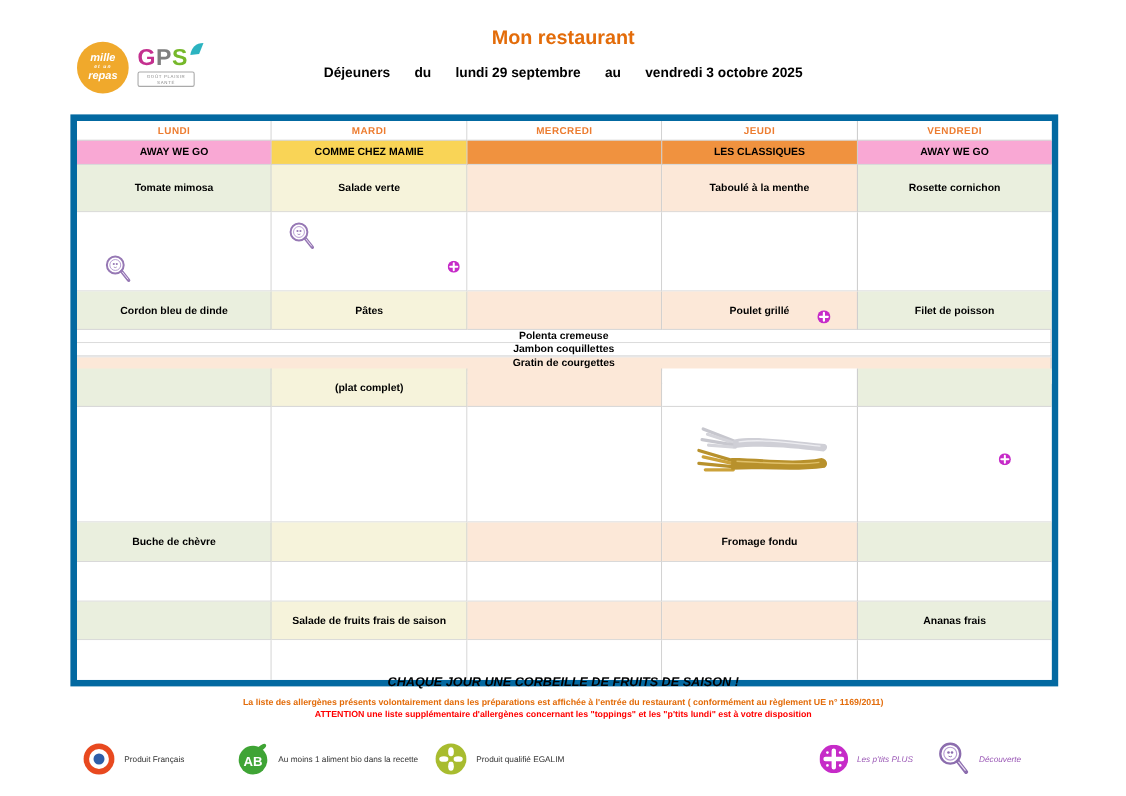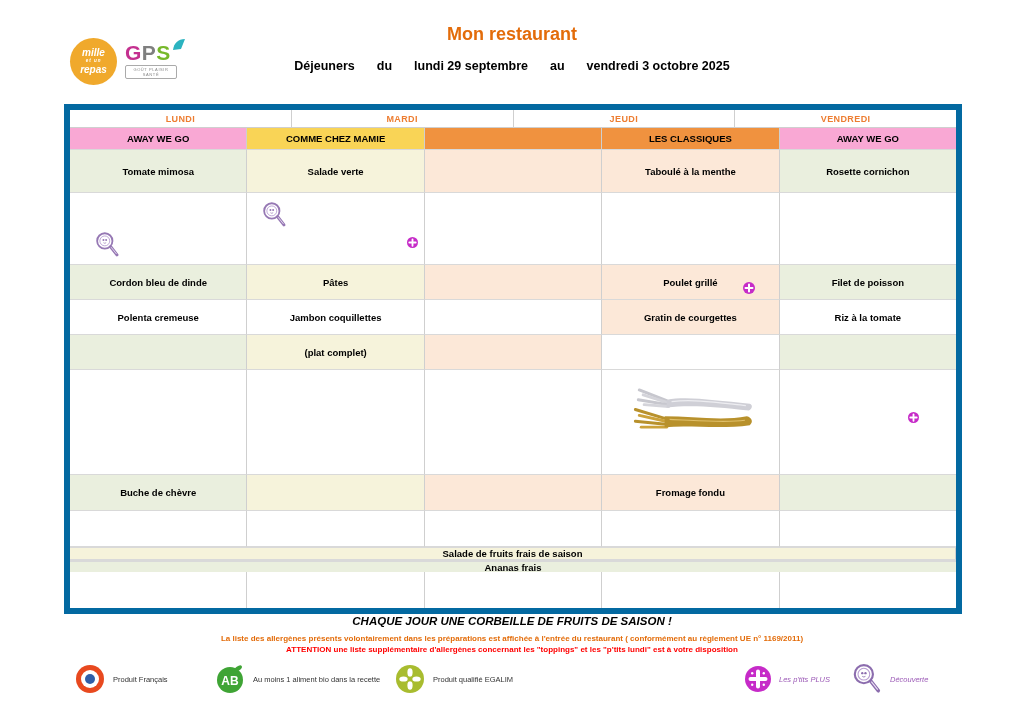--- a/index.html
+++ b/index.html
@@ -35,26 +35,26 @@
   .cell { flex:1 1 0; position:relative; border-right:1px solid #cfcfcf; border-bottom:1px solid #d9d9d9;
     display:flex; align-items:center; justify-content:center; text-align:center;
     font-weight:bold; font-size:9.5px; color:#000; padding:0 6px; }
   .trow .cell:last-child { border-right:none; }
   .trow:last-child .cell { border-bottom:none; }
   .r-days  { height:18px; } .r-days .cell { color:#ED7D31; font-size:9px; letter-spacing:0.4px; border-bottom-color:#cfcfcf; }
   .r-theme { height:22px; }
   .r-entree{ height:43px; }
   .r-icons { height:72px; }
   .r-plat  { height:35px; }
-  .r-acc   { height:35px; }
+  .r-acc   { height:35px;flex-direction:column; }
   .r-comp  { height:35px;border-radius:17px; }
   .r-big   { height:105px; }
   .r-from  { height:36px; }
   .r-blank1{ height:36px; }
-  .r-dess  { height:25px;flex-direction:column; }
+  .r-dess  { height:35px; }
   .r-blank2{ height:36px; }
 
   .bg-gtheme { background:#f9a8d4; }
   .bg-ytheme { background:#F9D456; }
   .bg-otheme { background:#F0923F; }
   .bg-green  { background:#EAEFDE; }
   .bg-cream  { background:#F6F3DB; }
   .bg-peach  { background:#FCE8D8; }
   .bg-white  { background:#ffffff; }
 
@@ -62,21 +62,21 @@
 
   
   .fruits-line { position:absolute; top:615px; left:0; width:100%; text-align:center;
     font-size:11.5px; font-weight:bold; font-style:italic; color:#000; }
   .allergen1 { position:absolute; top:634px; left:0; width:100%; text-align:center;
     font-size:8px; font-weight:bold; color:#E36C0A; }
   .allergen2 { position:absolute; top:645px; left:0; width:100%; text-align:center;
     font-size:8px; font-weight:bold; color:#FF0000; }
 
   .legend { position:absolute; top:658px; left:0; width:1024px; height:48px; }
-  .legend-item { position:absolute; top:1px; height:40px; display:flex; align-items:center; gap:8px; }
+  .legend-item { position:absolute; top:12px; height:40px; display:flex; align-items:center; gap:8px; }
   .legend-label { font-size:7.5px; color:#333; font-weight:normal; }
   .legend-label.purple { color:#9B59B6; font-style:italic; }
 </style>
 </head>
 <body>
 
 <div class="page">
 
   <div class="logos">
     <div class="logo-mille">
@@ -96,20 +96,21 @@
   <div class="title">Mon restaurant</div>
   <div class="subtitle">
     <span>Déjeuners</span><span>du</span><span>lundi 29 septembre</span><span>au</span><span>vendredi 3 octobre 2025</span>
   </div>
 
   <div class="menu-table">
 
     <div class="trow r-days">
       <div class="cell bg-white">LUNDI</div>
       <div class="cell bg-white">MARDI</div>
+      <div class="cell bg-white">MERCREDI</div>
       <div class="cell bg-white">JEUDI</div>
       <div class="cell bg-white">VENDREDI</div>
     </div>
 
     <div class="trow r-theme">
       <div class="cell bg-gtheme">AWAY WE GO</div>
       <div class="cell bg-ytheme">COMME CHEZ MAMIE</div>
       <div class="cell bg-otheme"></div>
       <div class="cell bg-otheme">LES CLASSIQUES</div>
       <div class="cell bg-gtheme">AWAY WE GO</div>

